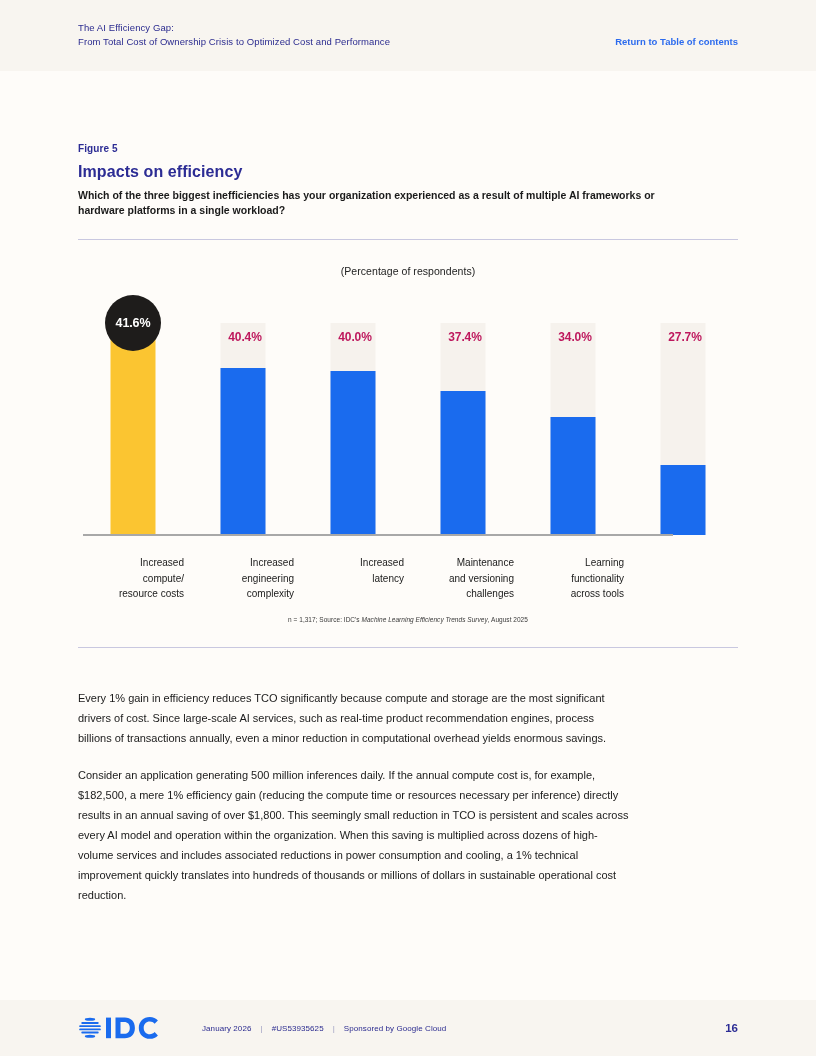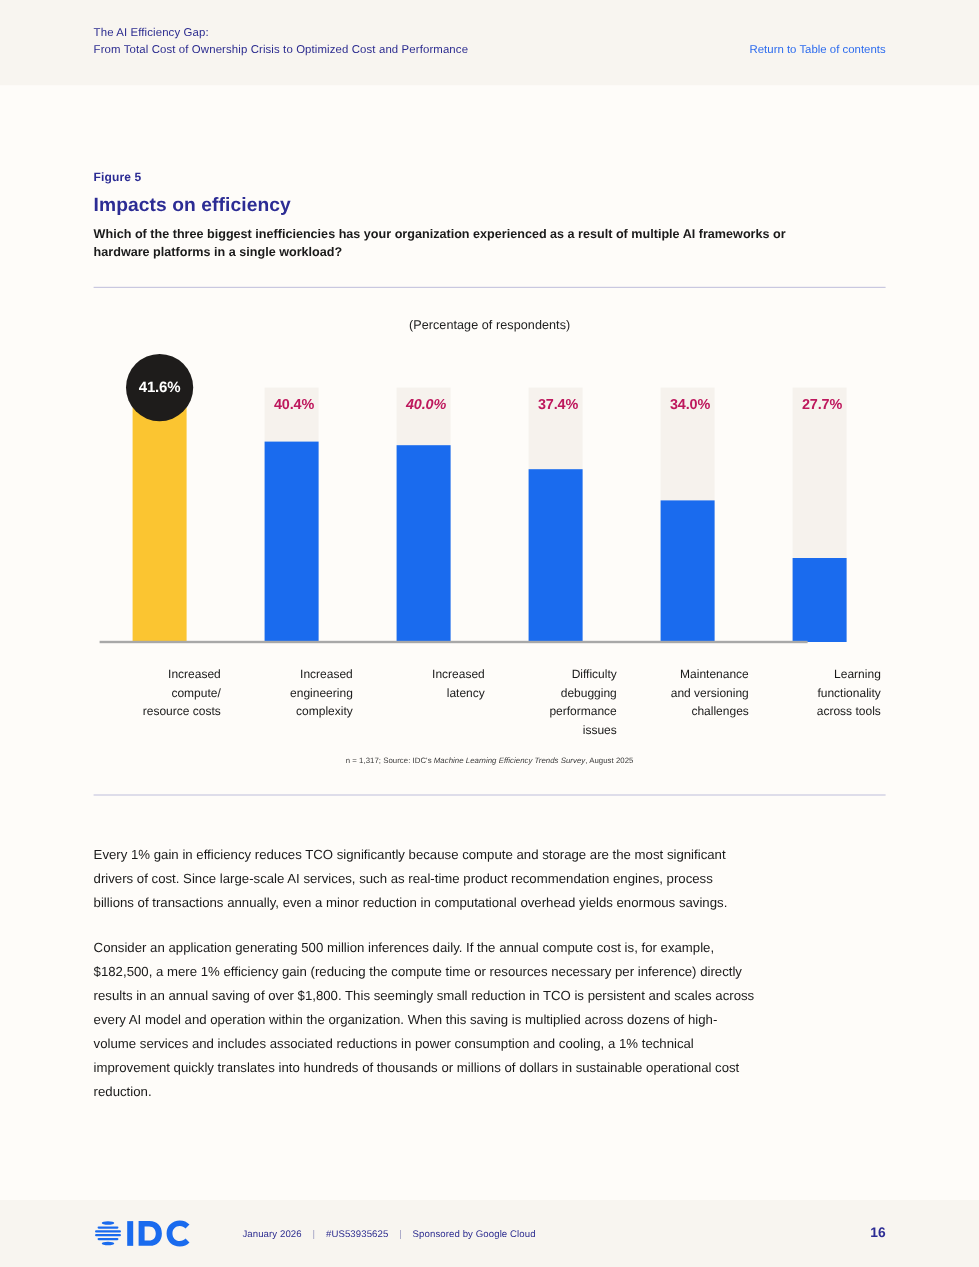--- a/index.html
+++ b/index.html
@@ -37,21 +37,21 @@
     line-height: 14px;
     color: #2B2B8F;
     letter-spacing: 0.01em;
     font-weight: 400;
   }
   .header-title-line2 { display: block; }
   .header-toc-link {
     font-size: 9.5px;
     line-height: 14px;
     color: #2C6BEE;
-    font-weight: 400;
+    font-weight: 700;
     text-decoration: none;
     margin-top: 14px;
     white-space: nowrap;
     margin-left: 24px;
   }
 
   
   .content {
     position: absolute;
     left: 78px;
@@ -296,21 +296,21 @@
         </div>
 
         <div class="bar-col">
           <div class="bar-track" style="height:212px;">
             <div class="bar-value">40.4%</div>
             <div class="bar-fill" style="height:167px;"></div>
           </div>
         </div>
 
         <div class="bar-col">
-          <div class="bar-track" style="height:212px;font-style:italic;">
+          <div class="bar-track" style="height:212px;">
             <div class="bar-value">40.0%</div>
             <div class="bar-fill" style="height:164px;"></div>
           </div>
         </div>
 
         <div class="bar-col">
           <div class="bar-track" style="height:212px;">
             <div class="bar-value">37.4%</div>
             <div class="bar-fill" style="height:144px;"></div>
           </div>
@@ -341,26 +341,20 @@
         <div>resource costs</div>
       </div>
       <div class="cat-label">
         <div>Increased</div>
         <div>engineering</div>
         <div>complexity</div>
       </div>
       <div class="cat-label">
         <div>Increased</div>
         <div>latency</div>
-      </div>
-      <div class="cat-label">
-        <div>Difficulty</div>
-        <div>debugging</div>
-        <div>performance</div>
-        <div>issues</div>
       </div>
       <div class="cat-label">
         <div>Maintenance</div>
         <div>and versioning</div>
         <div>challenges</div>
       </div>
       <div class="cat-label">
         <div>Learning</div>
         <div>functionality</div>
         <div>across tools</div>

